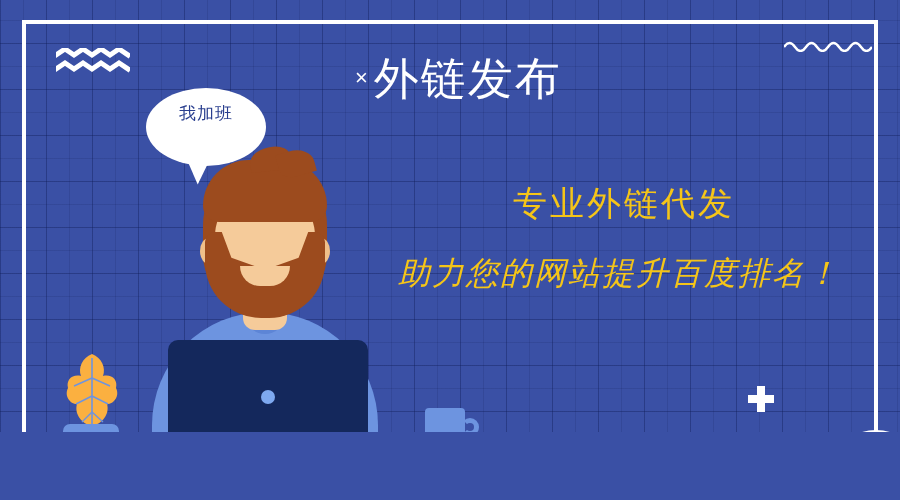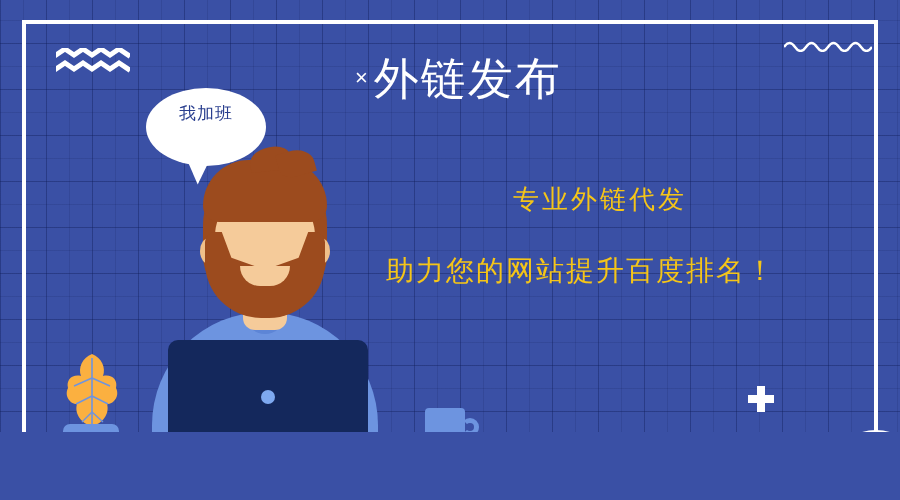--- a/index.html
+++ b/index.html
@@ -45,25 +45,25 @@
   
   .title{
     position:absolute;left:355px;top:52px;
     color:#ffffff;font-size:45px;line-height:1;letter-spacing:2px;
     font-weight:400;white-space:nowrap;
   }
   .title .x{font-size:22px;vertical-align:middle;margin-right:6px;letter-spacing:0;}
   .title .t{vertical-align:middle;}
   .sub1{
     position:absolute;left:513px;top:186px;
-    color:#f5c518;font-size:26px;line-height:1;letter-spacing:3px;white-space:nowrap;
+    color:#f5c518;font-size:34px;line-height:1;letter-spacing:3px;white-space:nowrap;
   }
   .sub2{
-    position:absolute;left:386px;top:257px;
-    color:#f5c518;font-size:28px;line-height:1;letter-spacing:2px;white-space:nowrap;
+    position:absolute;left:398px;top:257px;
+    color:#f5c518;font-size:32px;line-height:1;letter-spacing:2px;white-space:nowrap;font-style:italic;
   }
 
   
   .bubble{
     position:absolute;left:146px;top:88px;width:120px;height:78px;
     background:#ffffff;border-radius:50%/50%;
   }
   .bubble .txt{
     position:absolute;left:0;top:13px;width:120px;text-align:center;
     color:#2a3f8f;font-size:17px;line-height:25px;letter-spacing:1px;

